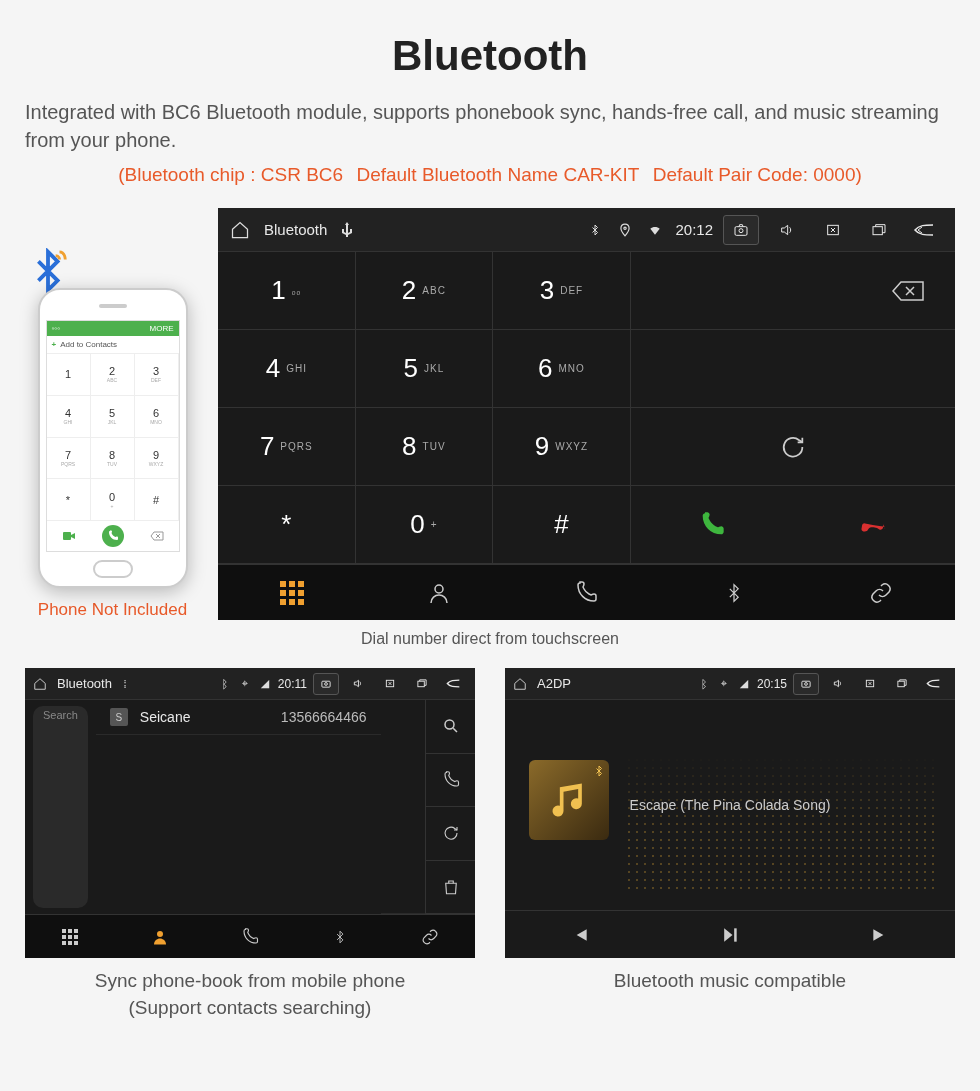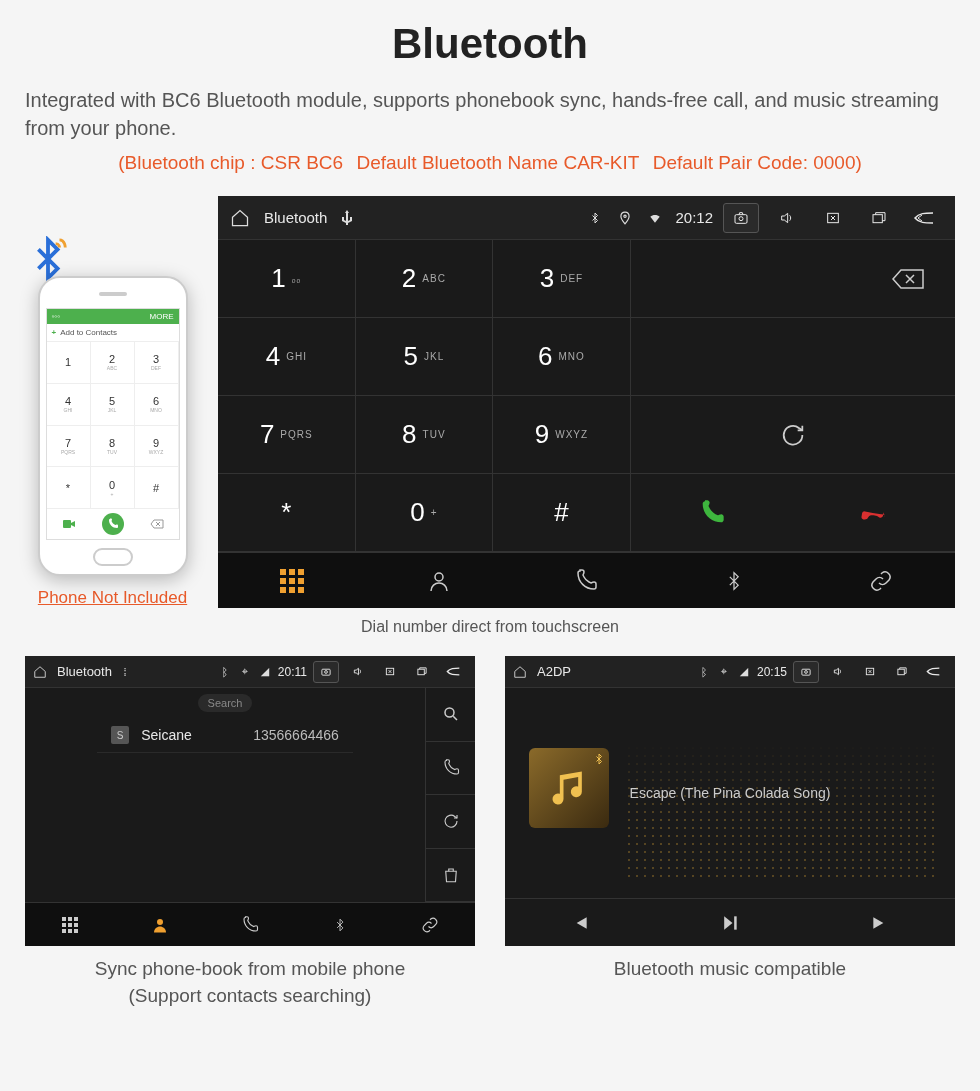--- a/index.html
+++ b/index.html
@@ -4,21 +4,21 @@
 <style>
 * { margin: 0; padding: 0; box-sizing: border-box; }
 body {
   width: 980px;
   height: 1091px;
   background: #f5f5f5;
   font-family: -apple-system, BlinkMacSystemFont, "Segoe UI", Arial, sans-serif;
   color: #333;
   overflow: hidden;
 }
-.container { padding: 20px 25px; }
+.container { padding: 32px 25px; }
 .title {
   text-align: center;
   font-size: 42px;
   font-weight: 700;
   color: #222;
   margin-bottom: 18px;
 }
 .subtitle {
   text-align: left;
   font-size: 20px;
@@ -63,21 +63,21 @@
 .phone-addrow { padding: 4px 5px; border-bottom: 1px solid #eee; display: flex; align-items: center; gap: 4px; font-size: 8px; color: #555; }
 .phone-addrow .plus { color: #4db04d; font-weight: bold; }
 .phone-grid { flex: 1; display: grid; grid-template-columns: repeat(3, 1fr); }
 .phone-key { border-right: 1px solid #eee; border-bottom: 1px solid #eee; display: flex; flex-direction: column; align-items: center; justify-content: center; font-size: 11px; color: #333; }
 .phone-key small { font-size: 5px; color: #aaa; }
 .phone-actions { display: grid; grid-template-columns: repeat(3, 1fr); height: 30px; }
 .phone-act { display: flex; align-items: center; justify-content: center; }
 .phone-call { width: 22px; height: 22px; background: #4db04d; border-radius: 50%; display: flex; align-items: center; justify-content: center; }
 .phone-speaker { position: absolute; top: 14px; left: 50%; transform: translateX(-50%); width: 28px; height: 4px; background: #ccc; border-radius: 3px; }
 .phone-home { position: absolute; bottom: 8px; left: 50%; transform: translateX(-50%); width: 40px; height: 18px; border: 2px solid #ccc; border-radius: 9px; }
-.phone-footnote { color: #e85a2a; font-size: 17px; margin-top: 12px; text-decoration: underline; }
+.phone-footnote { color: #e85a2a; font-size: 17px; margin-top: 12px; }
 
 
 .dialer-screen {
   flex: 1;
   background: #1a1a1a;
   color: #e8e8e8;
   display: flex;
   flex-direction: column;
   height: 412px;
 }
@@ -156,21 +156,21 @@
   font-size: 12px;
   gap: 6px;
   border-bottom: 1px solid #333;
 }
 .small-status-bar .status-title { font-size: 13px; }
 .small-status-bar .status-icon { width: 14px; font-size: 11px; }
 .small-status-bar .status-btn { width: 26px; height: 22px; font-size: 11px; }
 
 
 .contacts-body { flex: 1; display: flex; }
-.contacts-list { flex: 1; display: flex; flex-direction: column; align-items: center; }
+.contacts-list { flex: 1; display: flex; flex-direction: row; }
 .search-row {
   margin: 6px 8px;
   background: #2a2a2a;
   border-radius: 10px;
   padding: 3px 10px;
   font-size: 11px;
   color: #888;
 }
 .contact-row {
   display: flex;
@@ -178,21 +178,21 @@
   gap: 12px;
   padding: 8px 14px;
   border-bottom: 1px solid #2a2a2a;
   font-size: 14px;
 }
 .contact-badge {
   width: 18px; height: 18px; background: #555; color: #ccc; font-size: 10px;
   display: flex; align-items: center; justify-content: center; border-radius: 2px;
 }
 .contact-name { flex: 0 0 100px; }
-.contact-number { color: #bbb; }
+.contact-number { color: #bbb; margin-left: 29px; }
 .contacts-side {
   width: 50px;
   display: flex;
   flex-direction: column;
   border-left: 1px solid #333;
 }
 .side-btn {
   flex: 1; display: flex; align-items: center; justify-content: center;
   border-bottom: 1px solid #333; cursor: pointer;
 }

